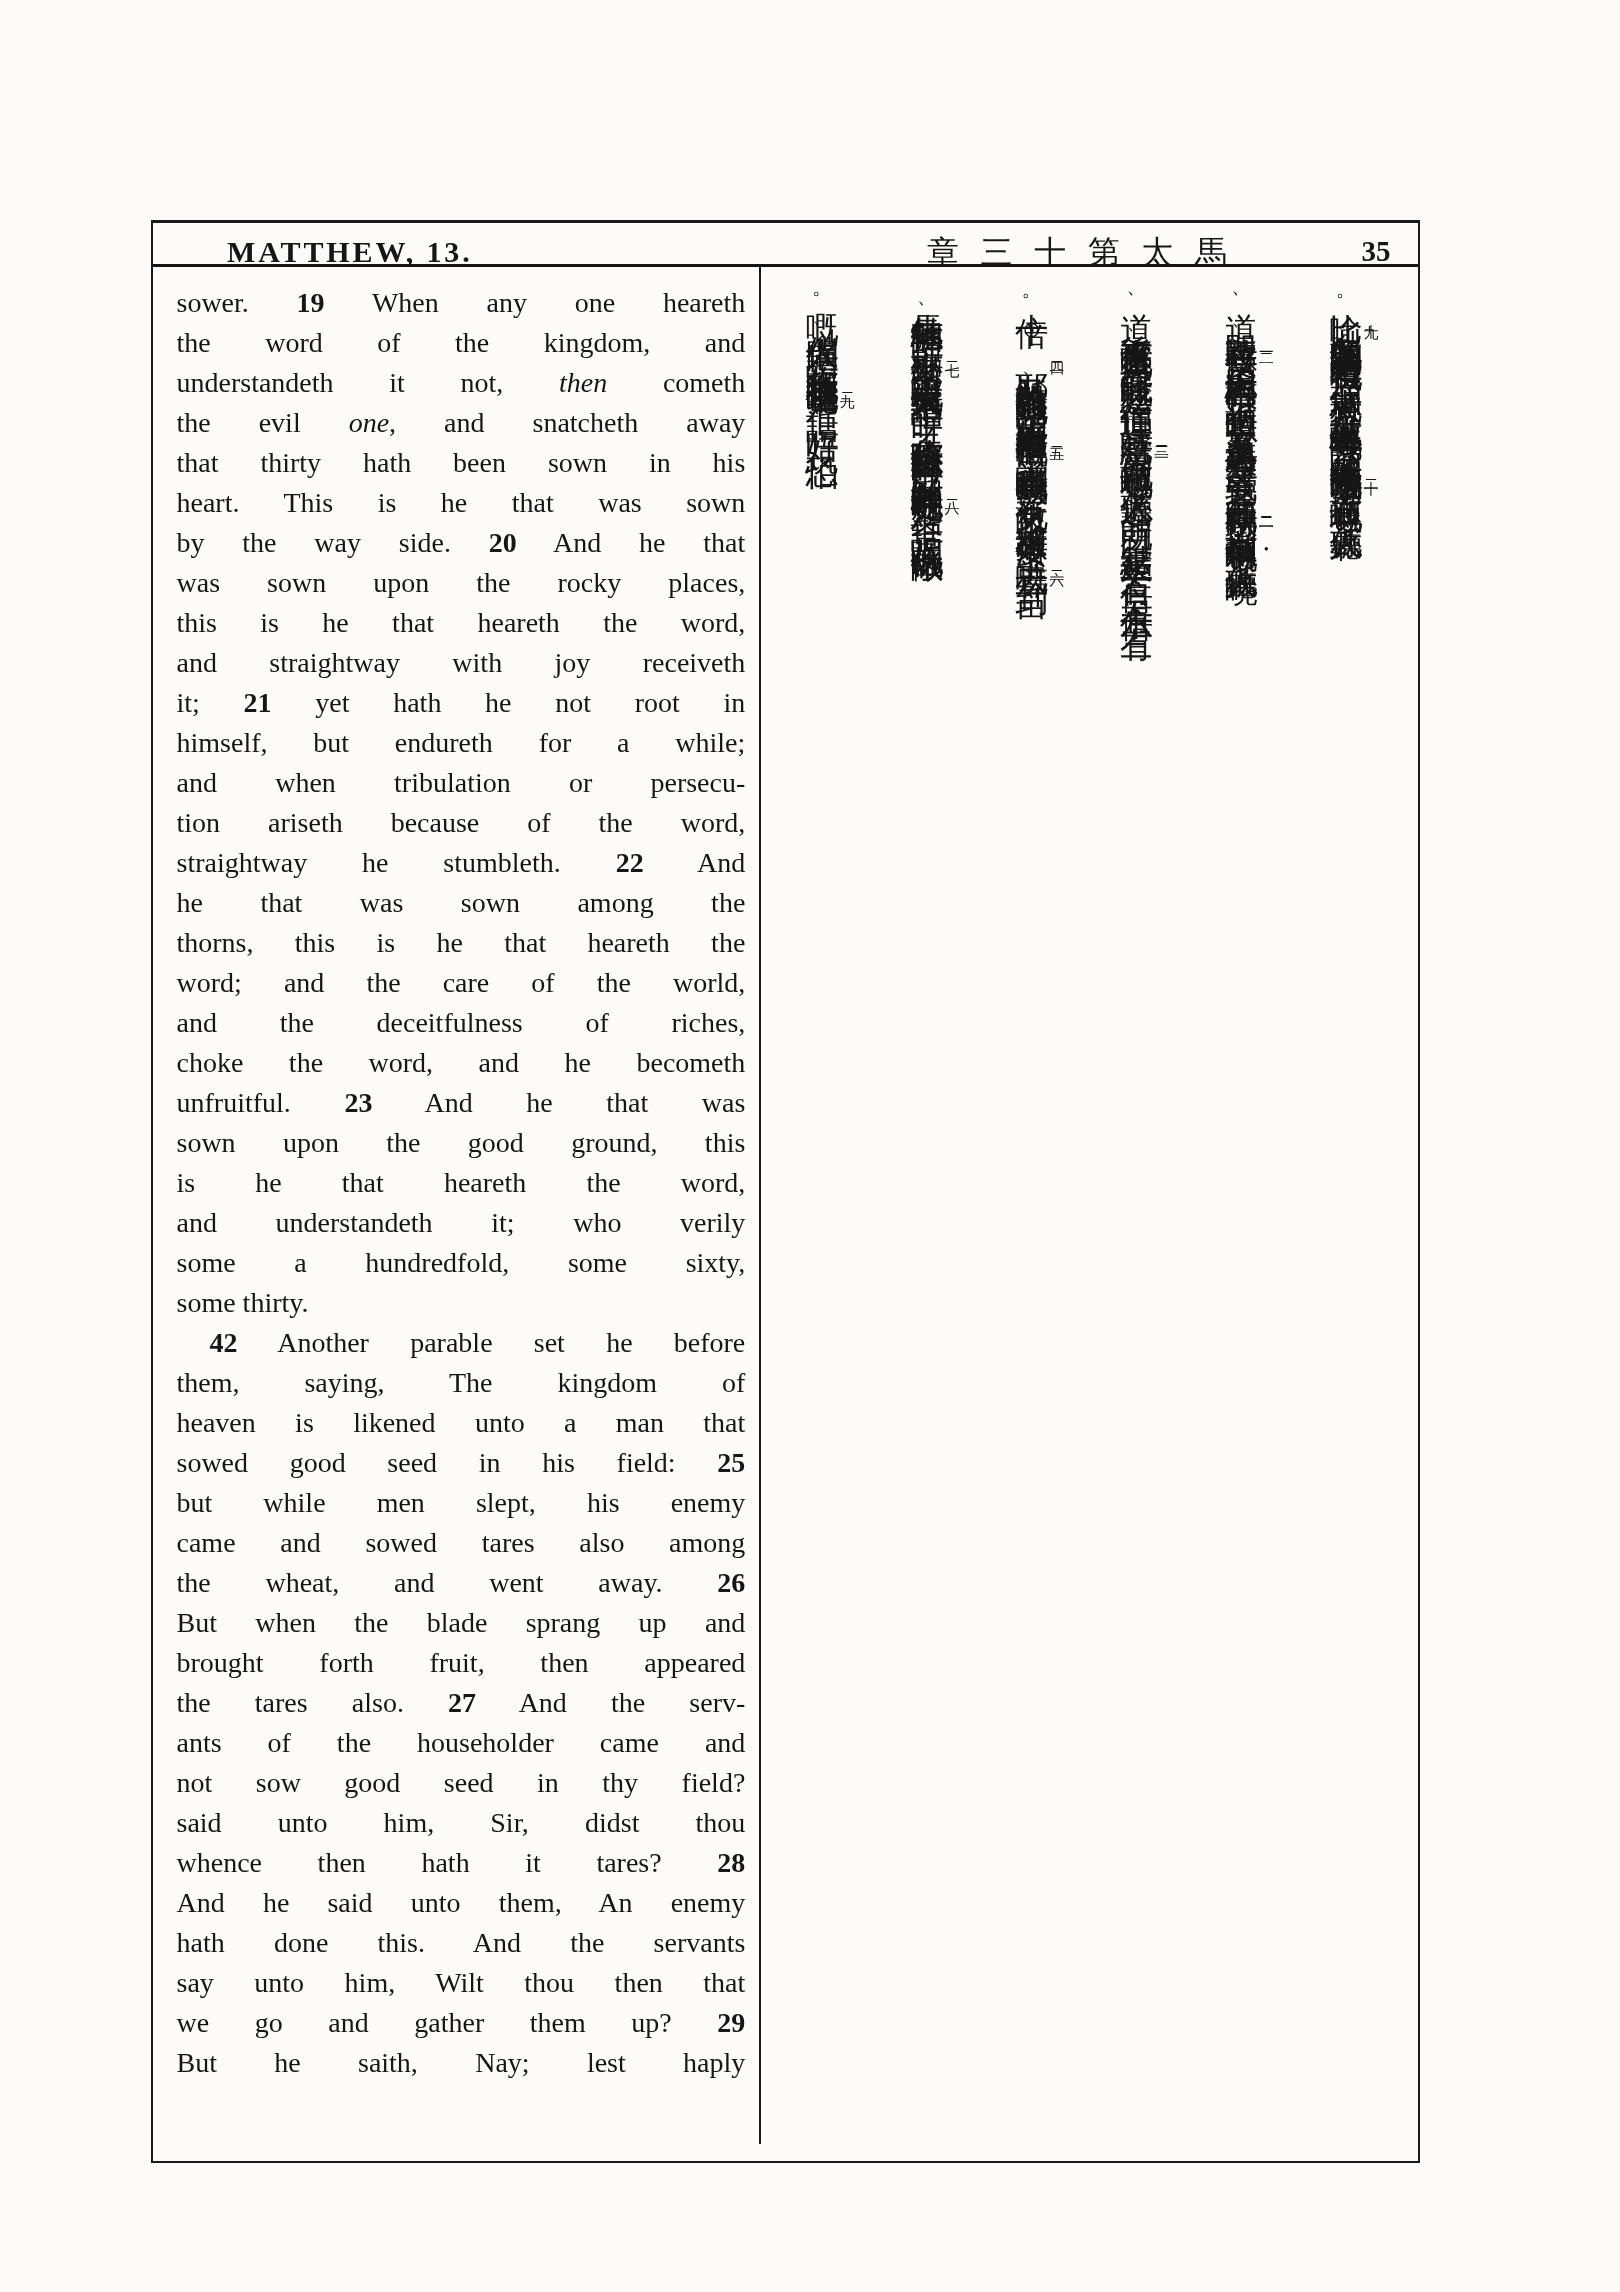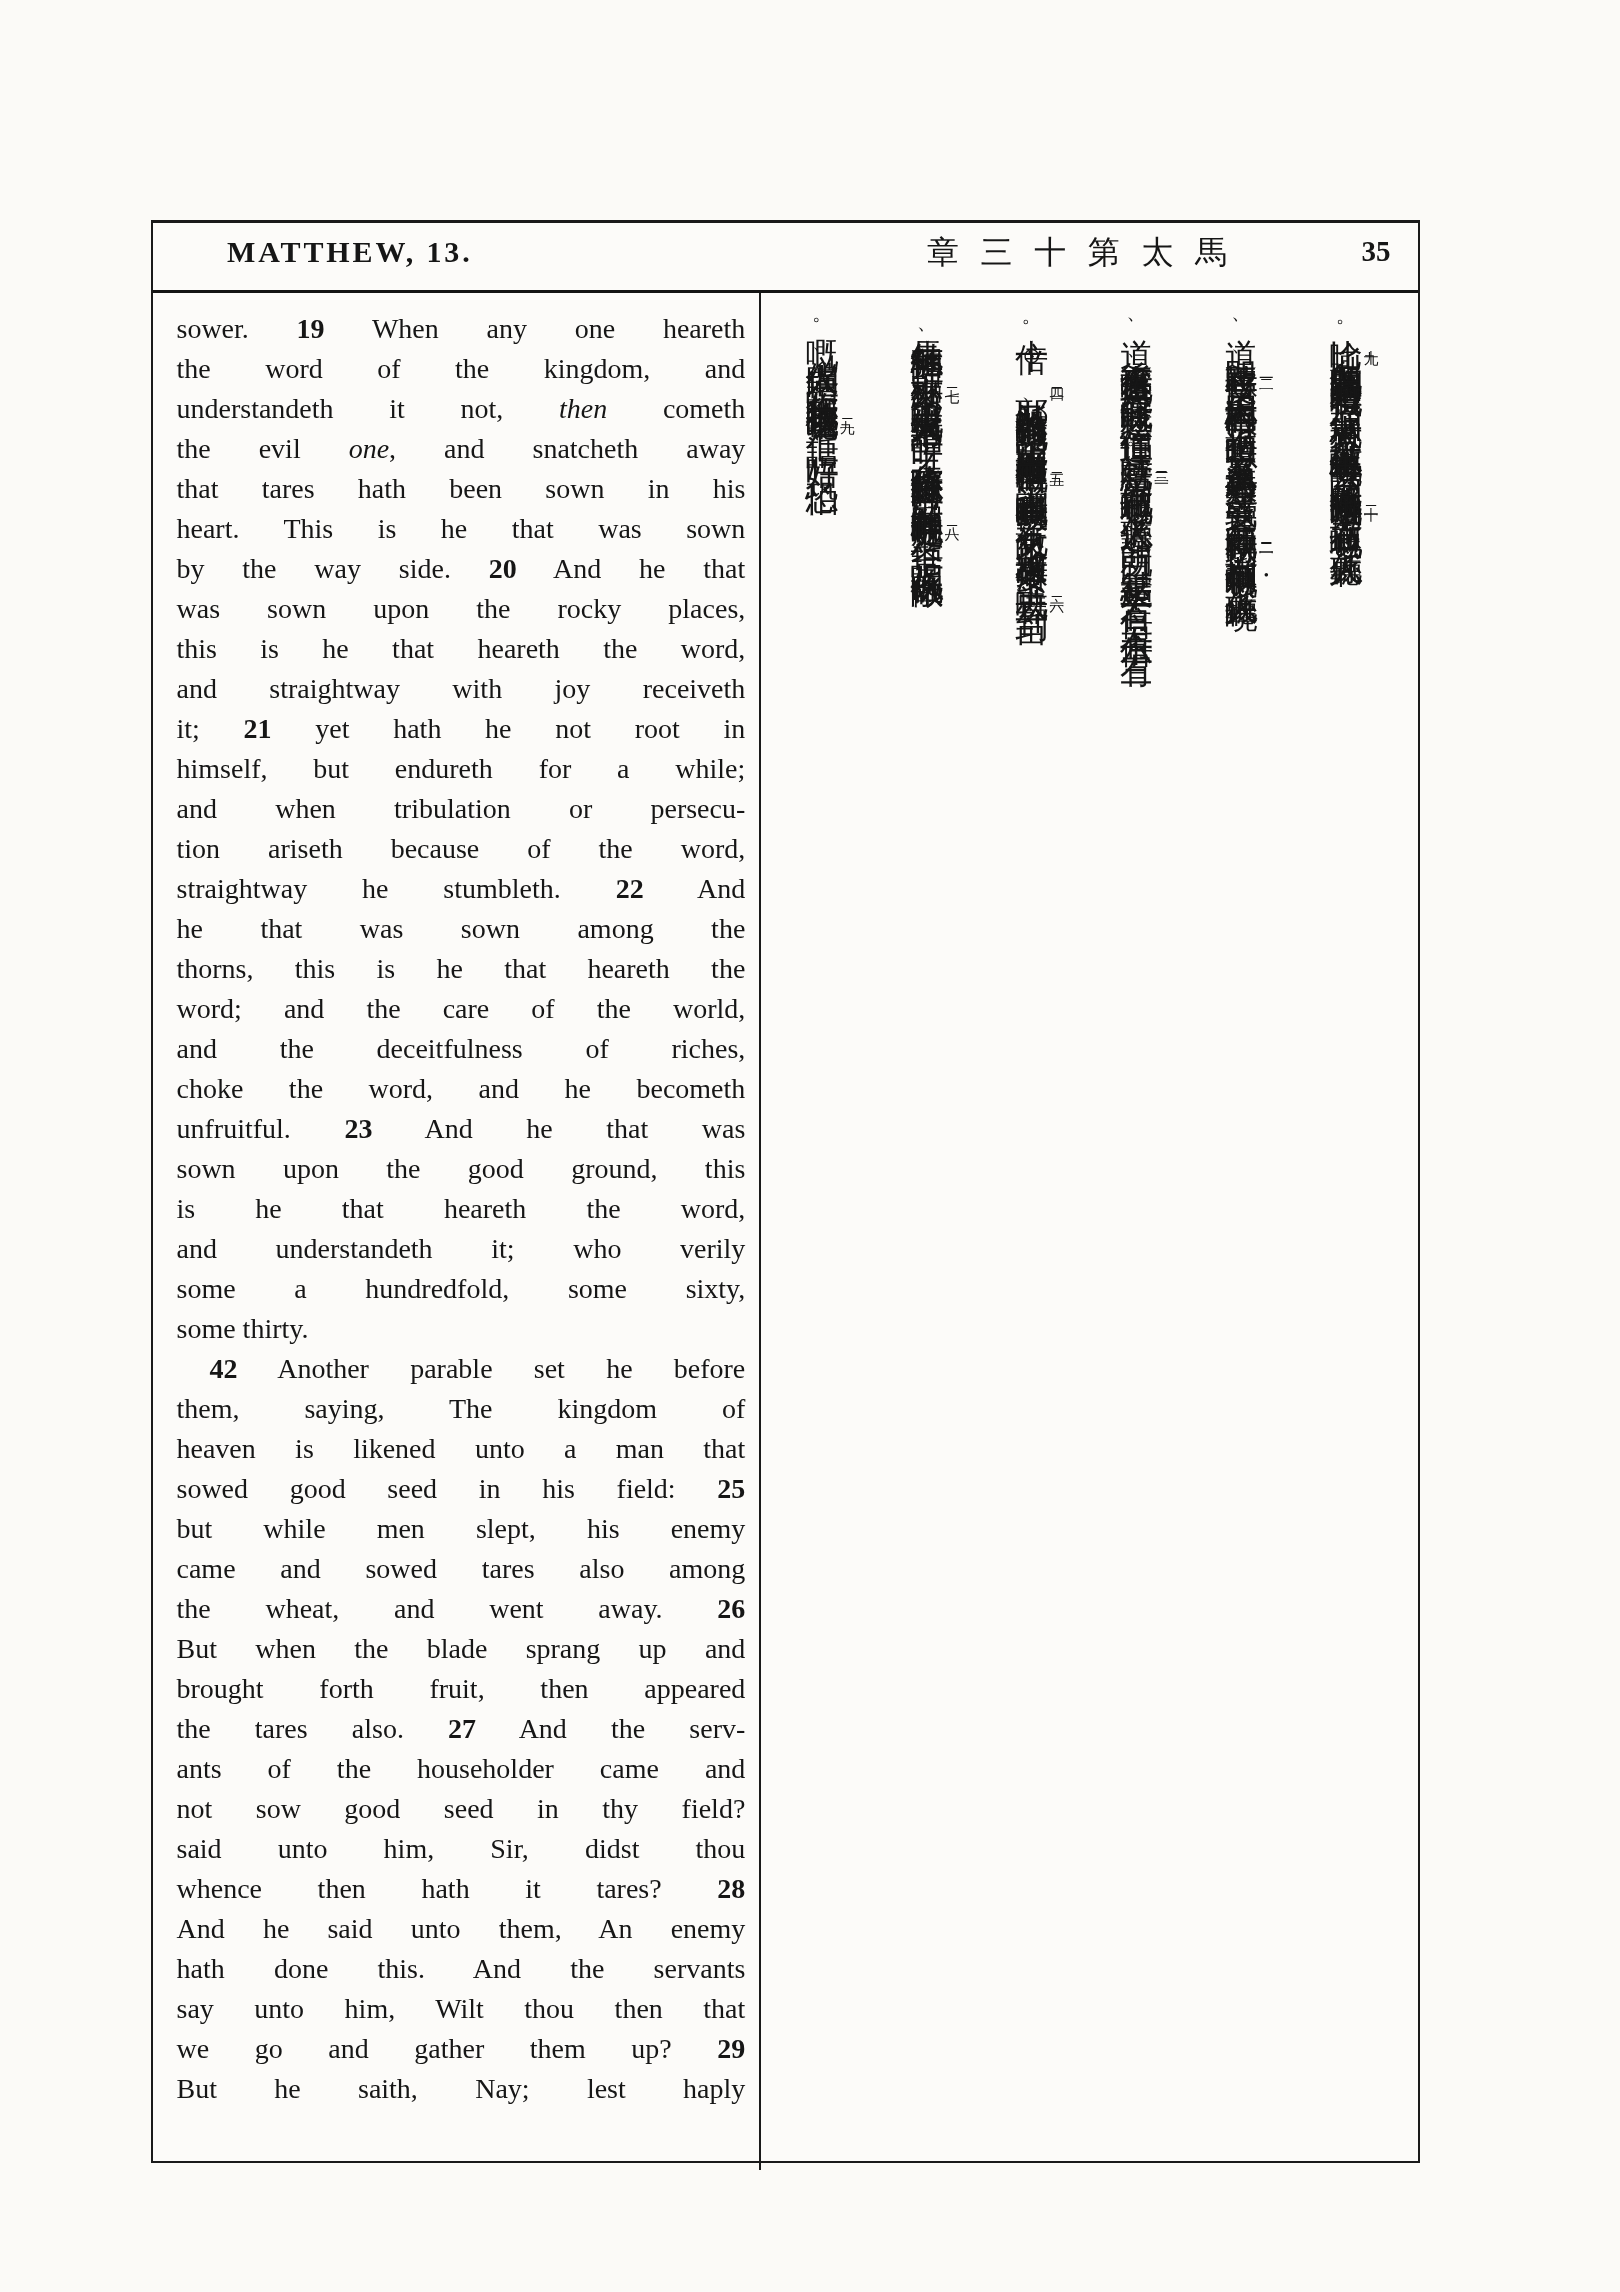--- a/index.html
+++ b/index.html
@@ -15,21 +15,21 @@
     position:absolute; left:151px; top:220px;
     width:1269px; height:1943px;
     border:2.9px solid #1a1a1a;
     border-top-width:3.9px;
     background:#fcfbf9;
     box-sizing:border-box;
   }
   
   .header-row {
     position:relative;
-    height:70px;
+    height:44px;
     border-bottom:3.9px solid #141414;
     box-sizing:border-box;
   }
   .header-title-en {
     position:absolute; left:74px; top:11.8px;
     font-size:30px; letter-spacing:2.9px; font-weight:600;
   }
   .header-title-zh {
     position:absolute; left:774px; top:7.8px;
     font-size:32px; letter-spacing:21.6px; font-weight:400;
@@ -102,21 +102,21 @@
     <div class="header-title-zh">章三十第太馬</div>
     <div class="page-number">35</div>
   </div>
 
   <div class="body-area">
     <div class="english-col" id="english-col">
         <div class="en-line">sower.  <b>19</b> When any one heareth</div>
         <div class="en-line">the word of the kingdom, and</div>
         <div class="en-line">understandeth it not, <i>then</i> cometh</div>
         <div class="en-line">the evil <i>one</i>, and snatcheth away</div>
-        <div class="en-line">that tares hath been sown in his</div>
+        <div class="en-line">that thirty hath been sown in his</div>
         <div class="en-line">heart.  This is he that was sown</div>
         <div class="en-line">by the way side.  <b>20</b> And he that</div>
         <div class="en-line">was sown upon the rocky places,</div>
         <div class="en-line">this is he that heareth the word,</div>
         <div class="en-line">and straightway with joy receiveth</div>
         <div class="en-line">it; <b>21</b> yet hath he not root in</div>
         <div class="en-line">himself, but endureth for a while;</div>
         <div class="en-line">and when tribulation or persecu-</div>
         <div class="en-line">tion ariseth because of the word,</div>
         <div class="en-line">straightway he stumbleth.  <b>22</b> And</div>

